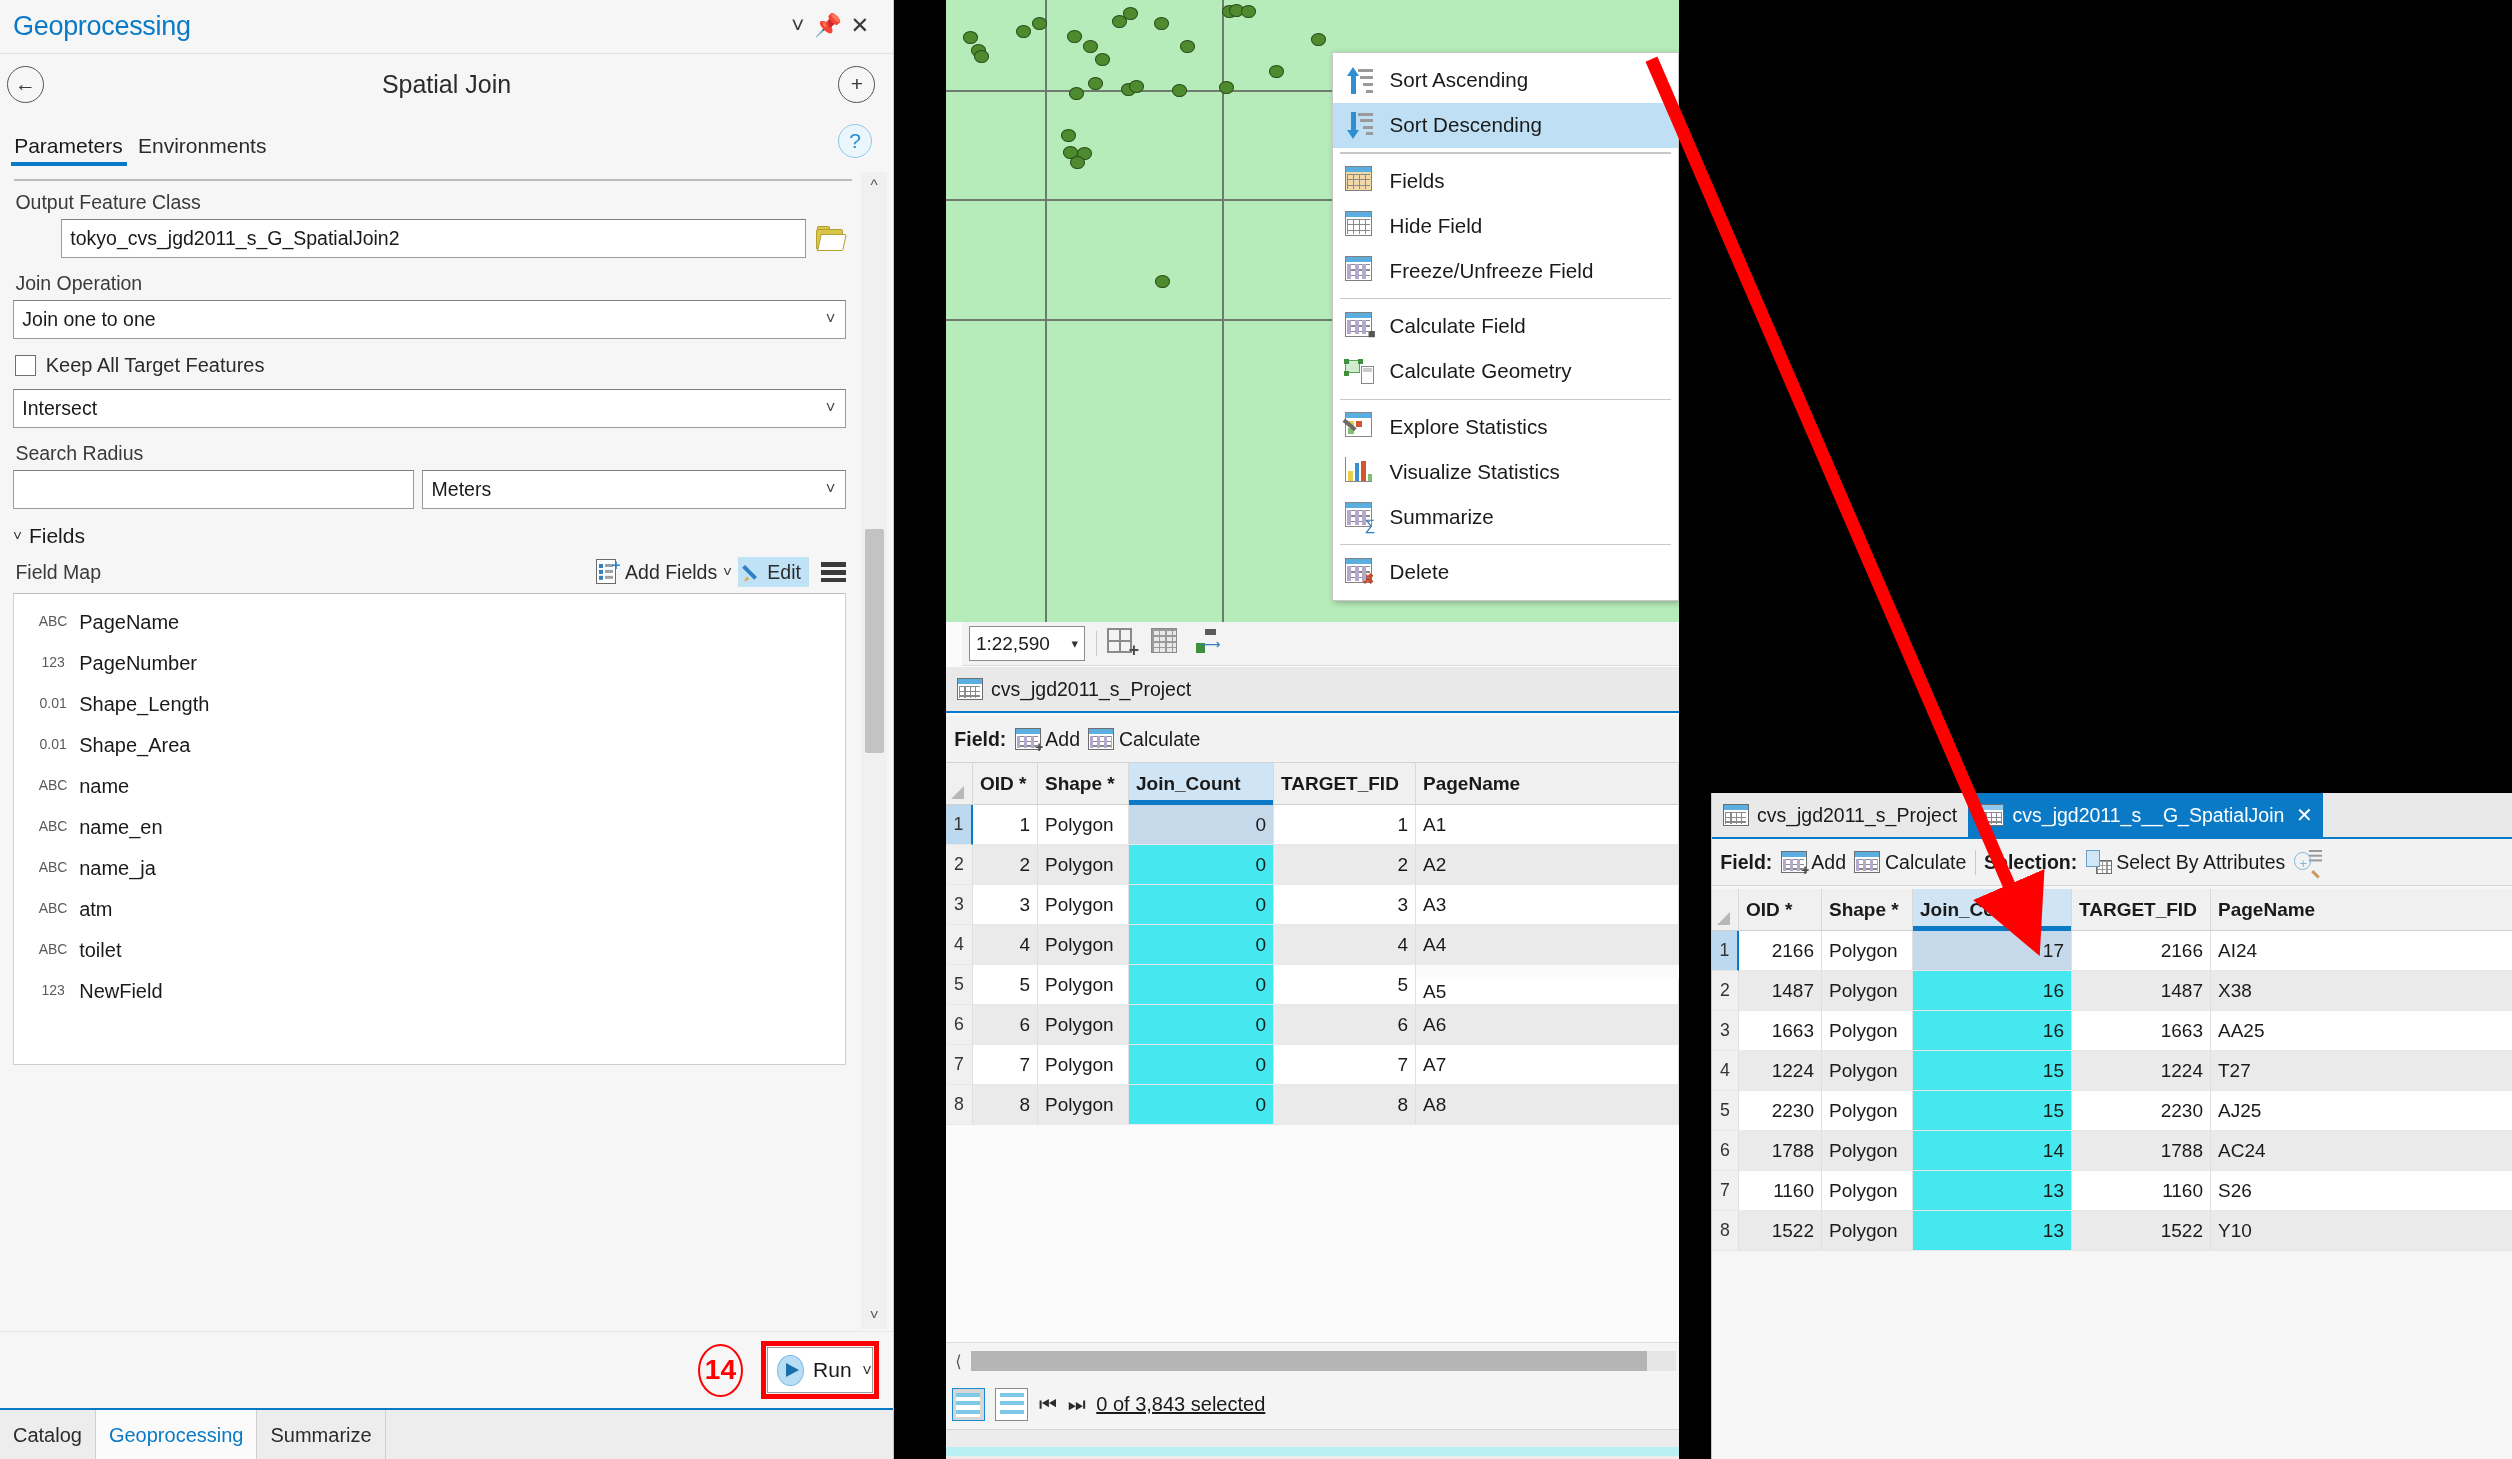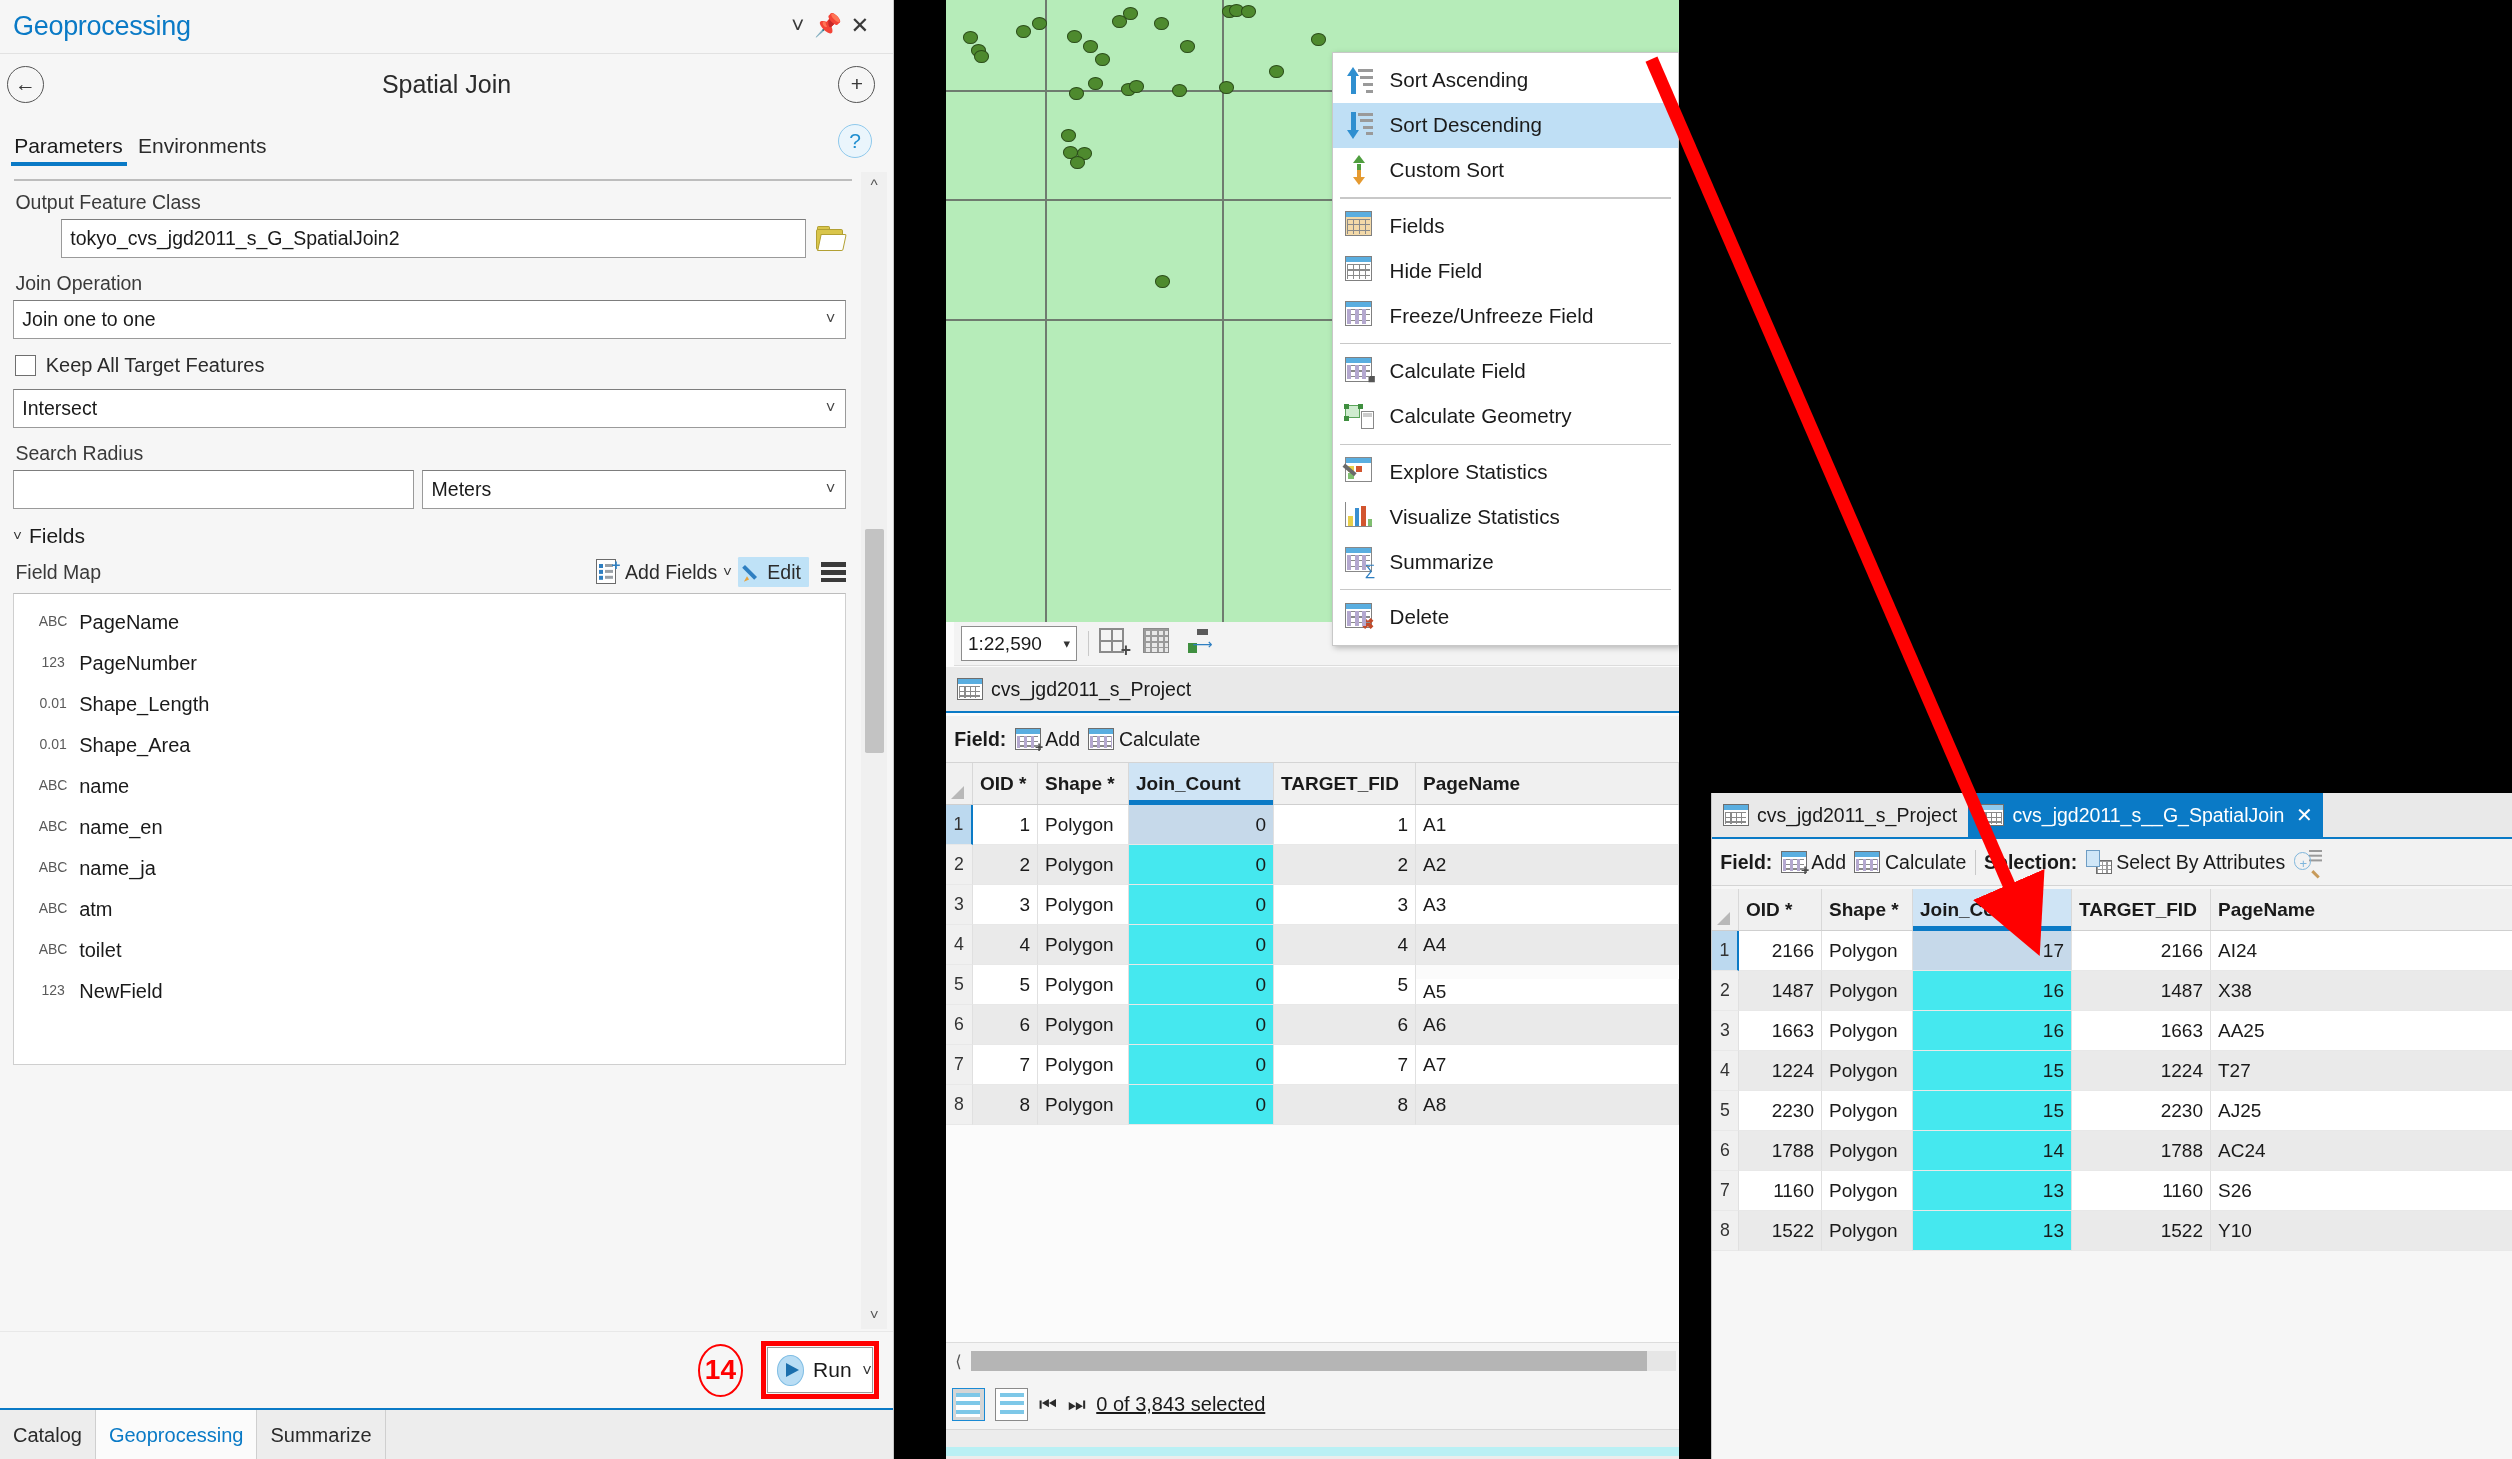--- a/index.html
+++ b/index.html
@@ -205,21 +205,21 @@
   #map {
     position: absolute; left: 0; top: 0; width: 733px; height: 622px;
     background: #b6ecb9; overflow: hidden;
   }
   .gline { position: absolute; background: #6f7b6f; }
   .pt {
     position: absolute; width: 15.3px; height: 13px; border-radius: 50%;
     background: #4e8a2e; border: 1.8px solid #2b4d19;
   }
   #map-toolbar {
-    position: absolute; left: 8px; top: 622px; width: 800px; height: 44px;
+    position: absolute; left: 16px; top: 622px; width: 800px; height: 44px;
     background: #f3f3f3; display: flex; align-items: center; padding-left: 7px; gap: 10.6px;
     border-bottom: 0.6px solid #dcdcdc;
   }
   #scalebox {
     width: 116px; height: 35px; background: #fff; border: 1.2px solid #8d8d8d;
     display: flex; align-items: center; padding: 0 5.9px; font-size: 19px; color: #1a1a1a;
   }
   #scalebox .sc-caret { margin-left: auto; font-size: 13px; color: #333; }
   .vsep { width: 1.2px; height: 25px; background: #c9c9c9; }
   .mt-ico { width: 33px; height: 31px; position: relative; }
@@ -804,28 +804,20 @@
       <div class="mico ico-sortdesc">
         <div class="ar"></div>
           <div class="st"></div>
         <div class="ln" style="top:2.4px;width:15.3px;"></div>
           <div class="ln" style="top:8.8px;width:13px;"></div>
         <div class="ln" style="top:15.3px;width:10px;"></div>
           <div class="ln" style="top:22px;width:7px;"></div>
       </div>
       <div class="mi-label">Sort Descending</div>
     </div>
-    <div class="mi">
-      <div class="mico ico-custom">
-        <div class="up"></div>
-          <div class="bar"></div>
-          <div class="dn"></div>
-      </div>
-      <div class="mi-label">Custom Sort</div>
-    </div>
     <div class="mi-sep"></div>
     <div class="mi">
       <div class="mico">
           <div class="gridico fields"></div>
         </div>
       <div class="mi-label">Fields</div>
     </div>
     <div class="mi">
       <div class="mico">
           <div class="gridico"></div>

